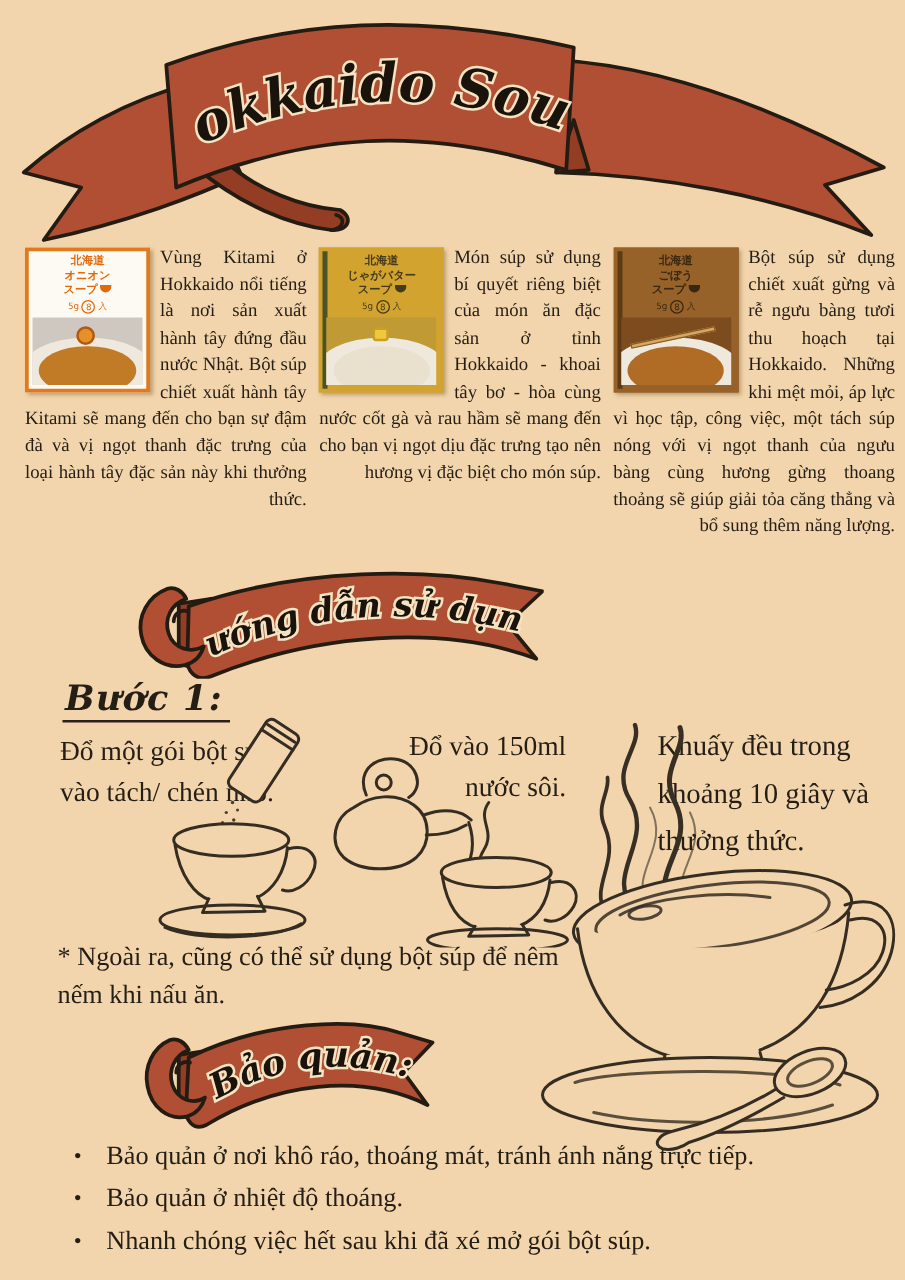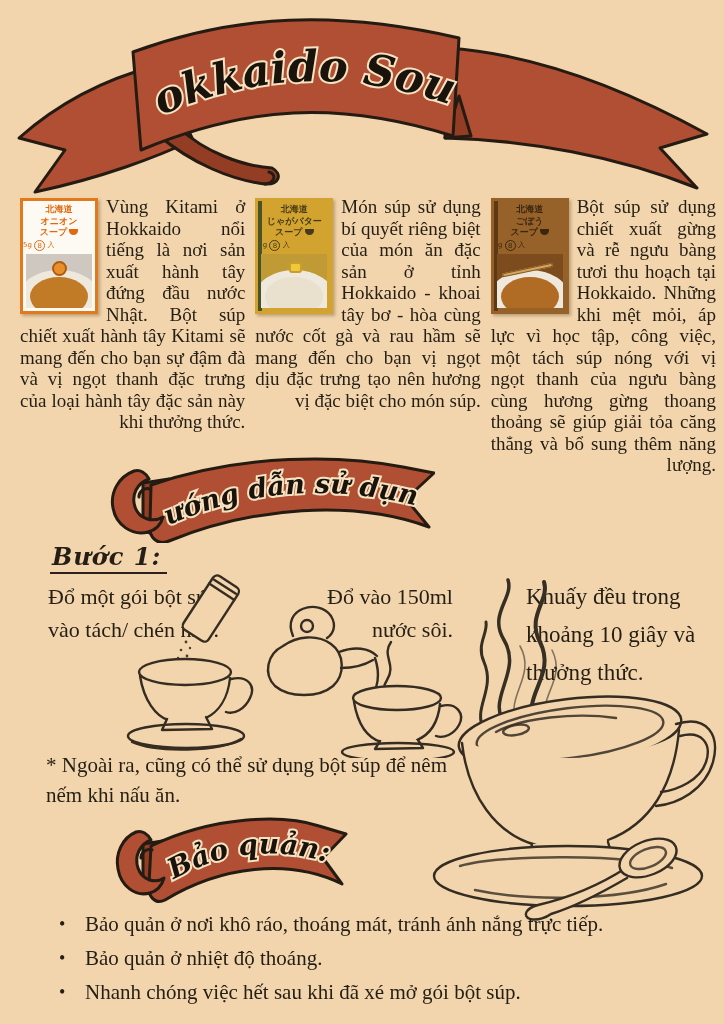--- a/index.html
+++ b/index.html
@@ -20,32 +20,32 @@
   .ribbon-dark { fill:#933d25; }
   .line-art { stroke:#352c22; stroke-width:2.4; fill:none; stroke-linecap:round; stroke-linejoin:round; }
   .line-art-bg { stroke:#352c22; stroke-width:2.4; fill:#f2d5ac; stroke-linecap:round; stroke-linejoin:round; }
 
   
   .banner-top { position:absolute; left:7px; top:8px; }
 
   
   .columns { position:absolute; left:20px; top:196px; width:696px; display:flex; gap:10px; }
   .col { flex:1; }
-  .col p { font-size:19px; line-height:21.5px; text-align:justify; text-align-last:right; }
+  .col p { font-size:15px; line-height:21.5px; text-align:justify; text-align-last:right; }
   .product-box {
-    float:left; width:78px; height:116px; margin:2px 8px 3px 0;
+    float:left; width:100px; height:116px; margin:2px 8px 3px 0;
     border:3px solid; display:flex; flex-direction:column; position:relative;
     box-shadow:2px 2px 3px rgba(90,60,20,.35);
     font-family:"DejaVu Sans",sans-serif;
   }
   .product-box .spine { position:absolute; left:0; top:0; bottom:0; width:4px; }
   .box-label { text-align:center; font-weight:bold; font-size:9px; line-height:1.3; padding-top:3px; }
   .cup-glyph { display:inline-block; width:9px; height:6px; background:currentColor;
                border-radius:0 0 8px 8px; margin-left:2px; }
-  .box-badge { font-size:7px; padding:1px 0; }
+  .box-badge { text-align:center; font-size:7px; padding:1px 0; }
   .badge-circle { display:inline-flex; justify-content:center; align-items:center;
                   width:11px; height:11px; border:1px solid currentColor; border-radius:50%;
                   font-size:7px; vertical-align:middle; }
   .box-photo { position:relative; flex:1; margin:2px 3px 3px; overflow:hidden; }
   .photo-cup { position:absolute; left:-10%; right:-10%; top:30%; bottom:-28%;
                background:#efe9dd; border-radius:50%; }
   .photo-soup { position:absolute; left:6%; right:6%; top:42%; bottom:-14%; border-radius:50%; }
   .topping { position:absolute; }
 
   .box-onion { border-color:#e2791c; background:#fdfaf3; color:#e2690e; }
@@ -68,21 +68,21 @@
 
   
   .ribbon-usage { position:absolute; left:103px; top:447px; }
   .ribbon-storage { position:absolute; left:113px; top:808px; }
 
   
   .steps { position:absolute; left:40px; top:542px; width:660px; display:grid;
            grid-template-columns:215px 220px 225px; }
   .step { position:relative; height:215px; }
   .step-heading { display:inline-block; font-family:"DejaVu Serif",serif; font-style:italic;
-                  font-weight:bold; font-size:24px; letter-spacing:1px;
+                  font-weight:bold; font-size:28px; letter-spacing:1px;
                   border-bottom:2px solid #2a221a; padding:0 6px 1px 2px; margin-left:10px; }
   .step p { font-size:22px; line-height:33px; }
   .step-1 p { margin:6px 0 0 8px; width:185px; }
   .step-2 p { position:absolute; right:22px; top:38px; width:145px; text-align:right; }
   .step-3 .step-heading { margin-left:18px; }
   .step-3 p { position:absolute; right:2px; top:36px; width:172px; text-align:left;
               line-height:38px; font-size:23px; }
   .step-illo { position:absolute; left:0; top:26px; pointer-events:none; }
 
   

